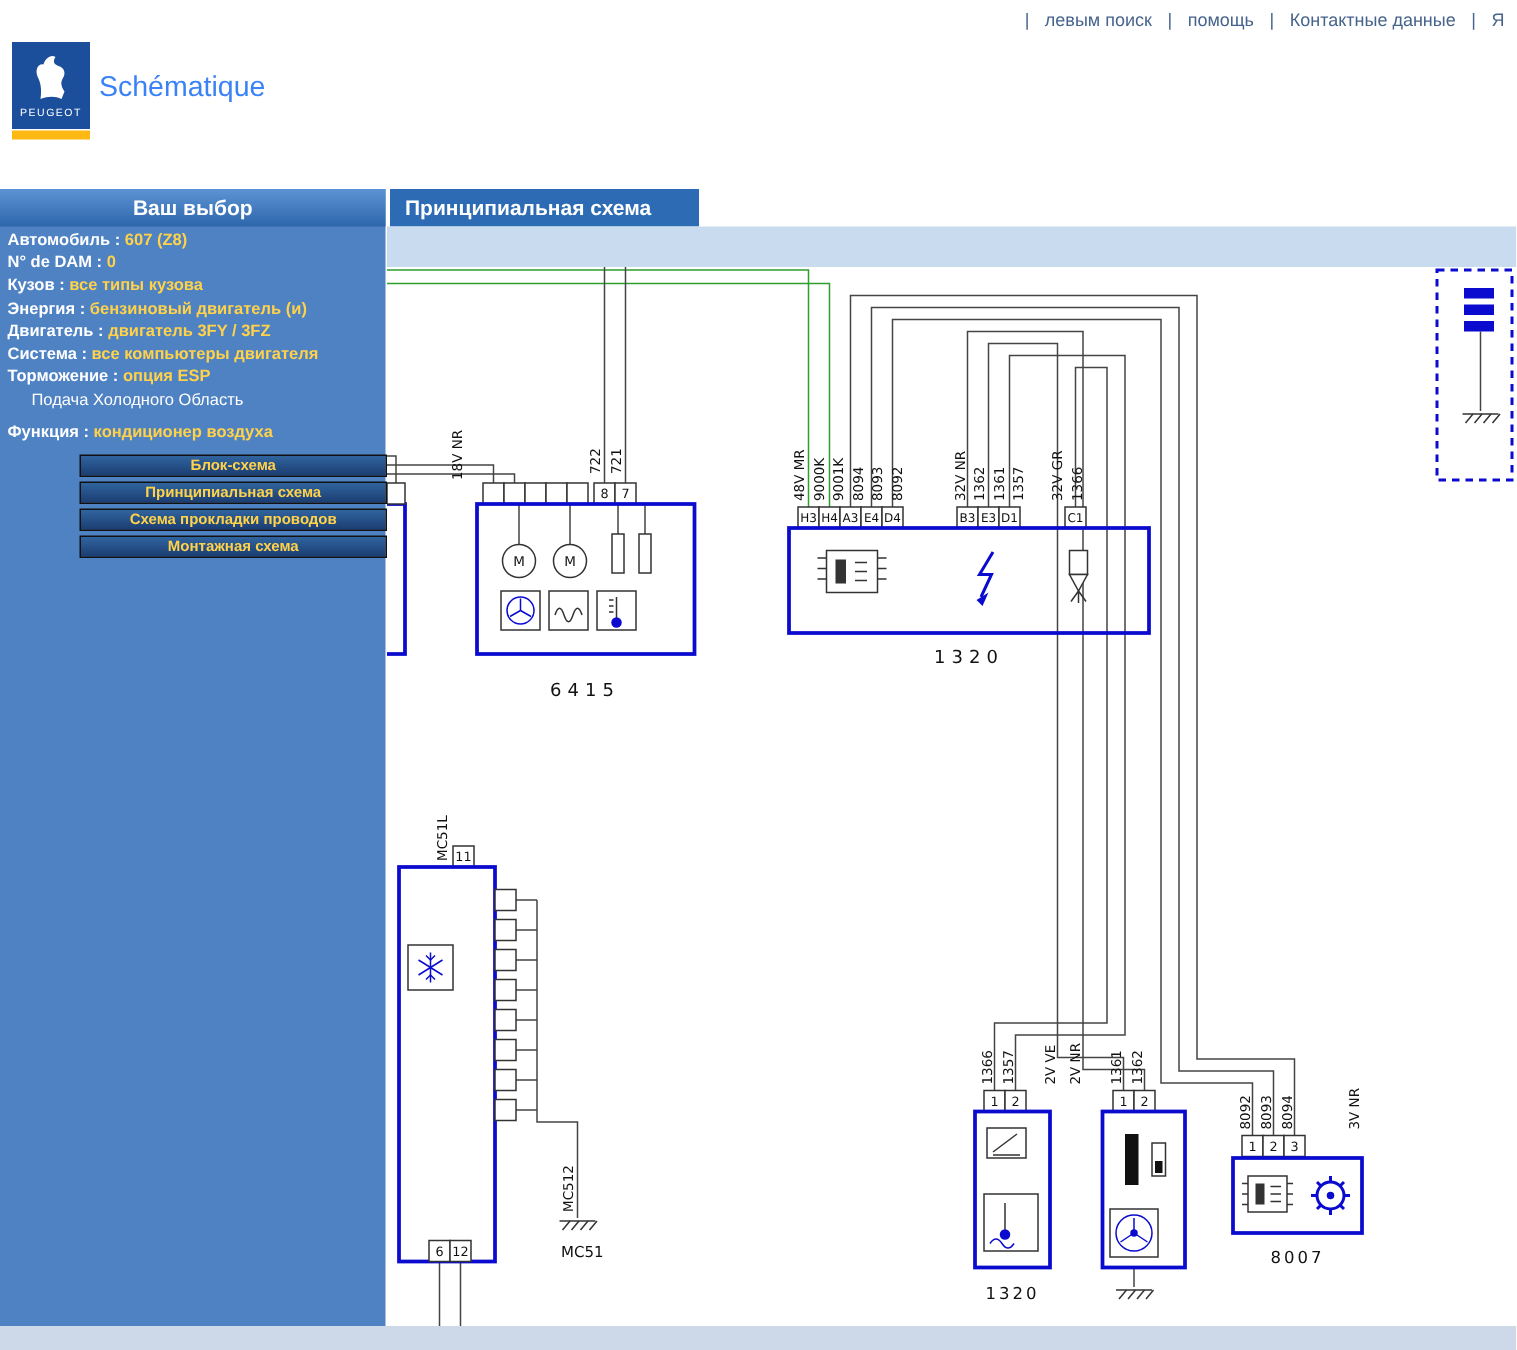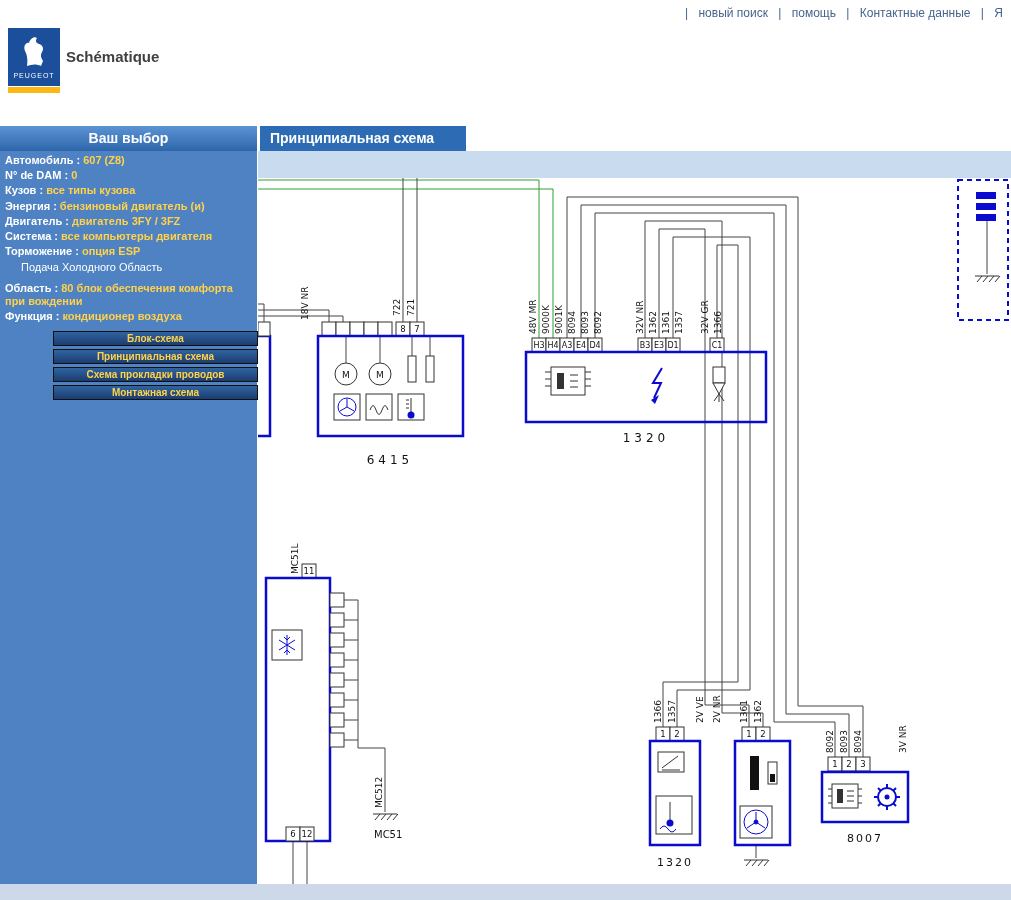--- a/index.html
+++ b/index.html
@@ -7,21 +7,21 @@
         font-family:"Liberation Sans",sans-serif;}
   
   .topbar{position:absolute;top:6px;right:8px;font-size:12px;color:#47648c;white-space:nowrap;}
   .topbar .sep{margin:0 7px;color:#47648c;}
   .topbar a{color:#47648c;text-decoration:none;cursor:pointer;}
   
   .logo-box{position:absolute;left:8px;top:28px;width:52px;height:58px;background:#1b4e9b;}
   .logo-box svg{display:block;margin:3px auto 0 auto;}
   .logo-text{color:#fff;font-size:7px;letter-spacing:1px;text-align:center;margin-top:1px;}
   .yellowbar{position:absolute;left:8px;top:87px;width:52px;height:6px;background:#fdb813;}
-  .appname{position:absolute;left:66px;top:48px;font-size:15px;font-weight:bold;color:#404040;}
+  .appname{position:absolute;left:66px;top:48px;font-size:19px;font-weight:normal;color:#3b82f6;}
   
   .sidebar{position:absolute;left:0;top:126px;width:257px;height:758px;background:#4e82c3;}
   .side-header{height:25px;background:linear-gradient(#5b93d4,#2e66ab);color:#fff;font-weight:bold;
                font-size:14px;text-align:center;line-height:25px;}
   .side-content{padding:3px 5px 0 5px;font-size:11px;line-height:1.2;}
   .f-row{margin-bottom:2px;}
   .f-label{font-weight:bold;color:#fff;margin-top:32px;}
   .f-value{font-weight:bold;color:#ffd24a;}
   .cold-air{color:#fff;margin:3px 0 4px 16px;font-size:11px;}
   .opt-band{position:relative;background:#fff;color:#000;font-size:12.5px;height:21px;line-height:21px;
@@ -44,21 +44,21 @@
   svg.schematic text{font-family:"DejaVu Sans",sans-serif;fill:#111;}
   .bottom-strip{position:absolute;left:0;top:884px;width:1011px;height:16px;background:#cdd9e8;}
 </style>
 </head>
 <body>
 
 <div class="page">
 
   <div class="topbar">
     <span class="sep">|</span>
-    <a>новый поиск</a>
+    <a>левым поиск</a>
     <span class="sep">|</span>
     <a>помощь</a>
     <span class="sep">|</span>
     <a>Контактные данные</a>
     <span class="sep">|</span>
     <a>Я</a>
   </div>
 
   <div class="logo-box">
     <svg width="40" height="40" viewBox="0 0 40 40">
@@ -98,24 +98,20 @@
       </div>
       <div class="f-row">
         <span class="f-label">Торможение :</span>
         <span class="f-value">опция ESP</span>
       </div>
       <div class="cold-air">Подача Холодного Область</div>
     </div>
 
 
     <div class="side-content">
-      <div class="f-row">
-        <span class="f-label">Область :</span>
-        <span class="f-value">80 блок обеспечения комфорта при вождении</span>
-      </div>
       <div class="f-row">
         <span class="f-label">Функция :</span>
         <span class="f-value">кондиционер воздуха</span>
       </div>
 
       <div class="side-btns">
         <div class="side-btn">Блок-схема</div>
         <div class="side-btn">Принципиальная схема</div>
         <div class="side-btn">Схема прокладки проводов</div>
         <div class="side-btn">Монтажная схема</div>

